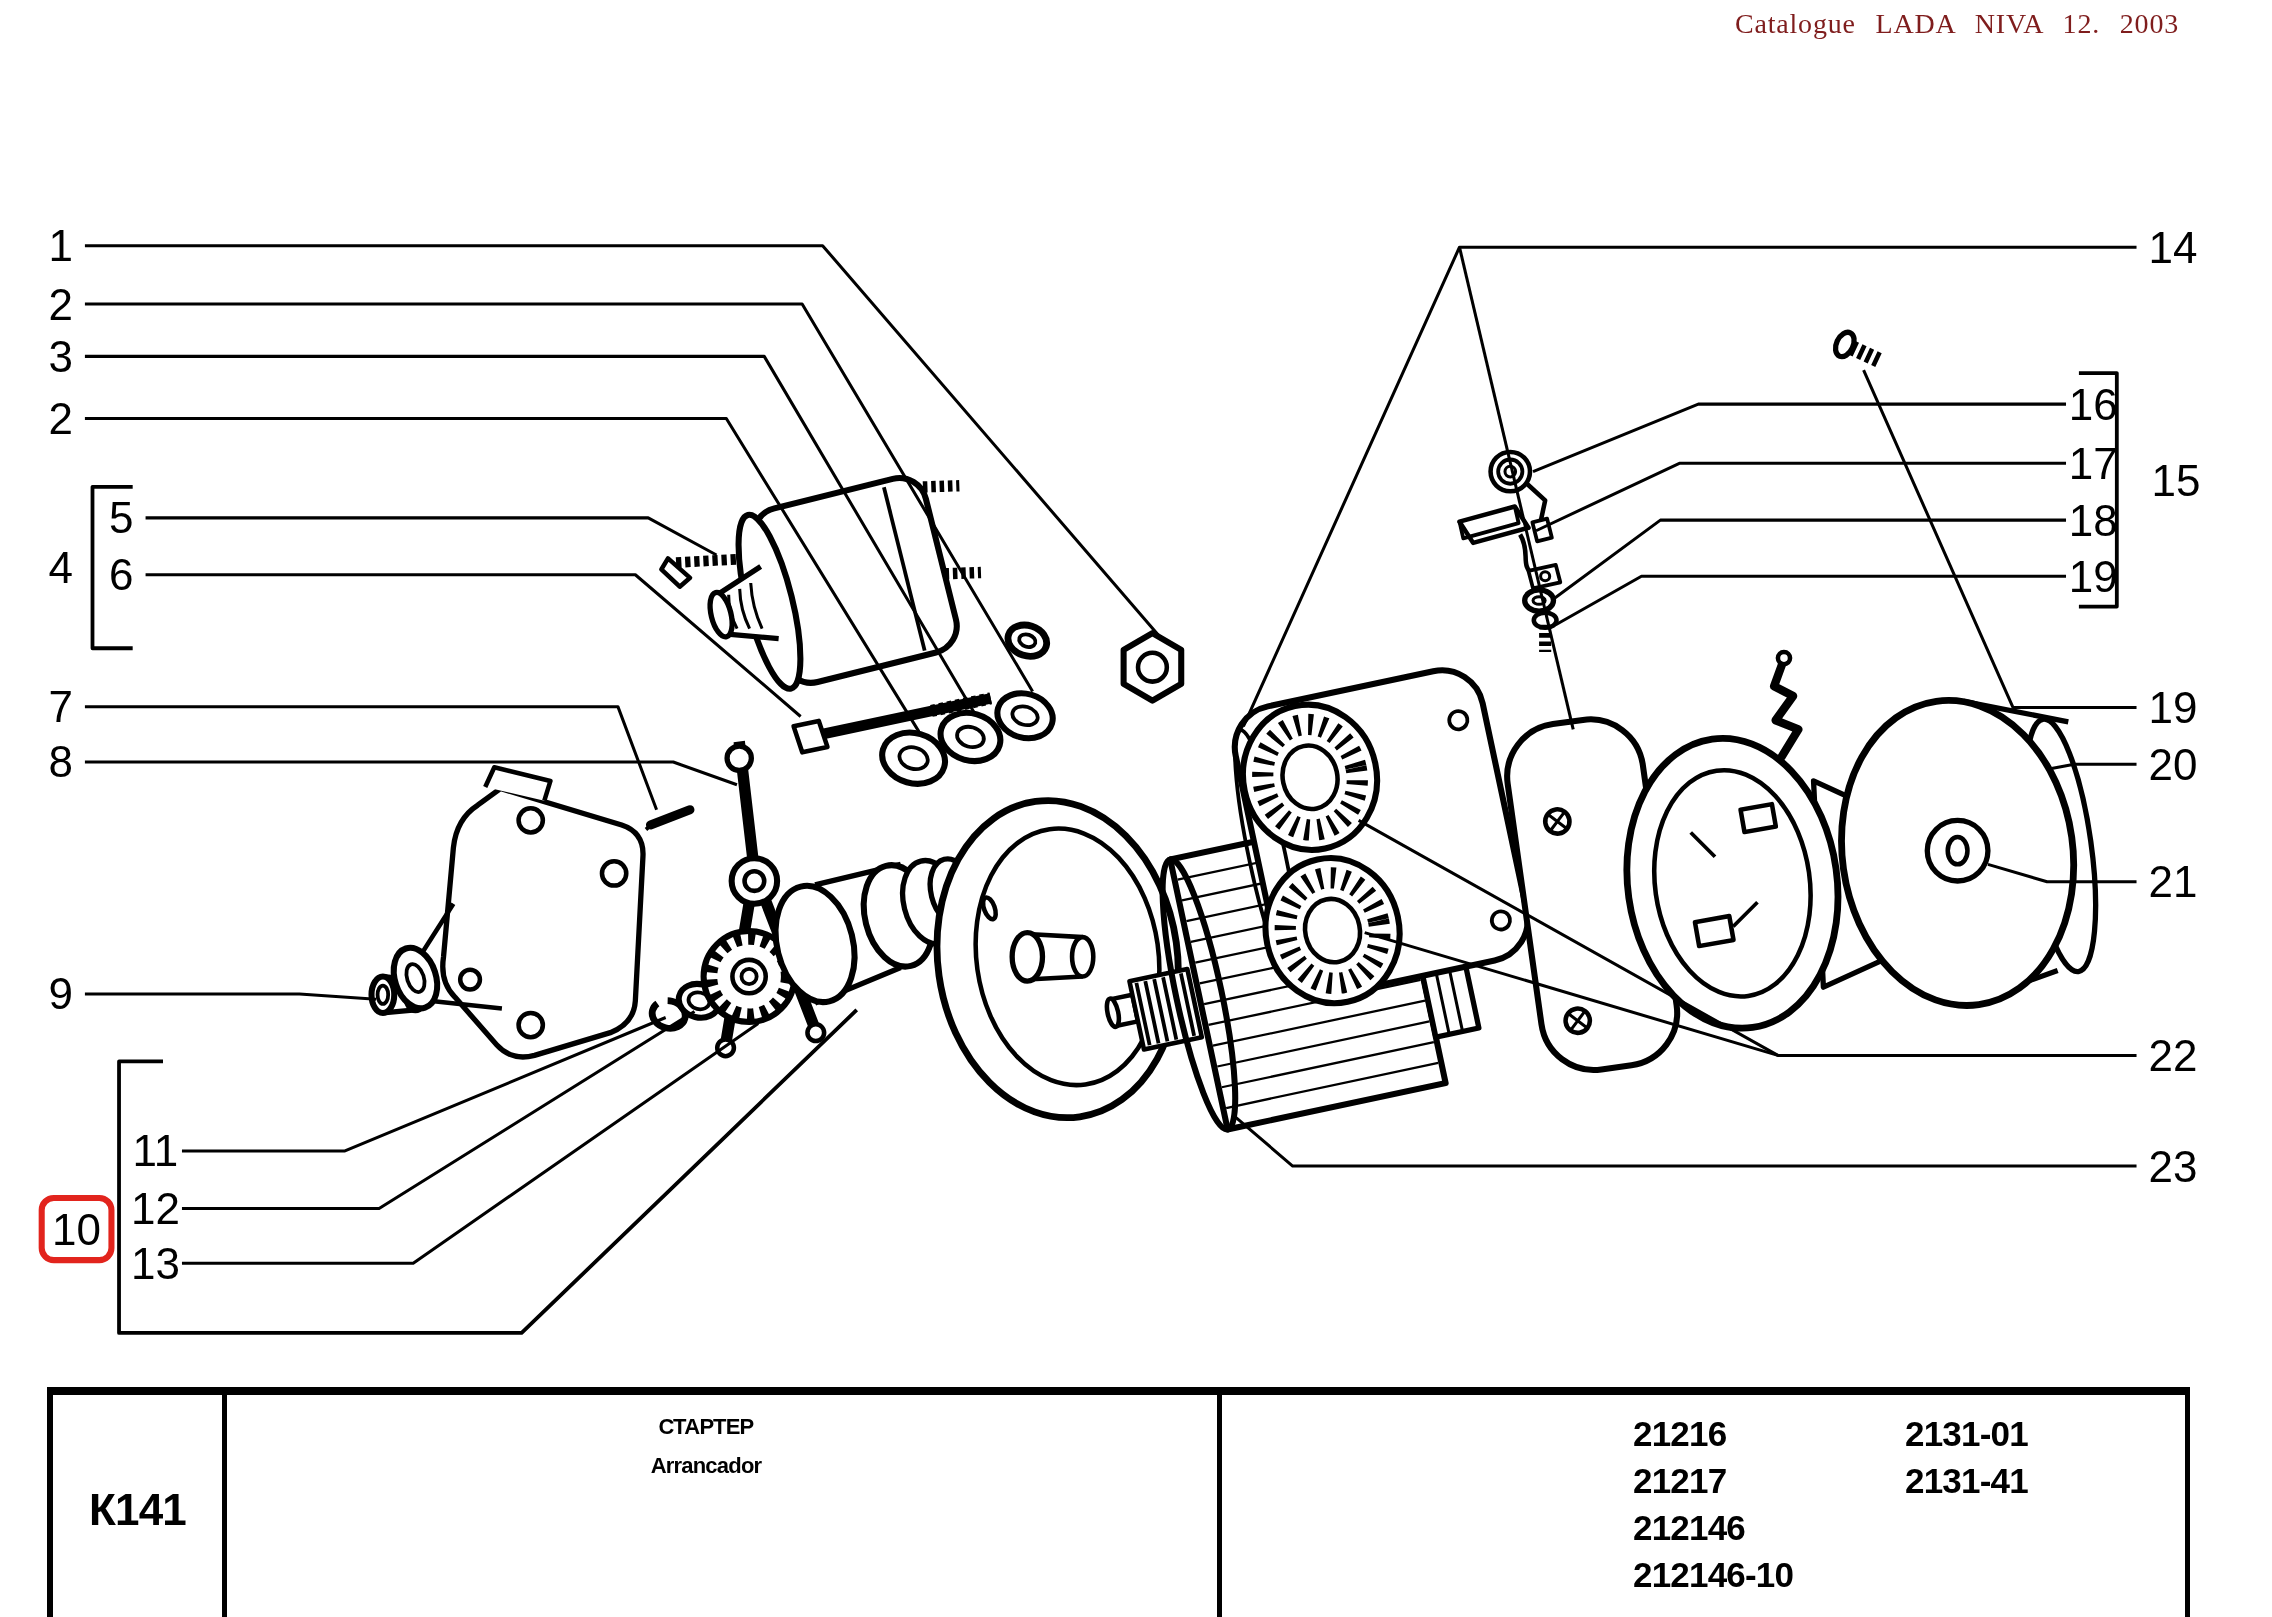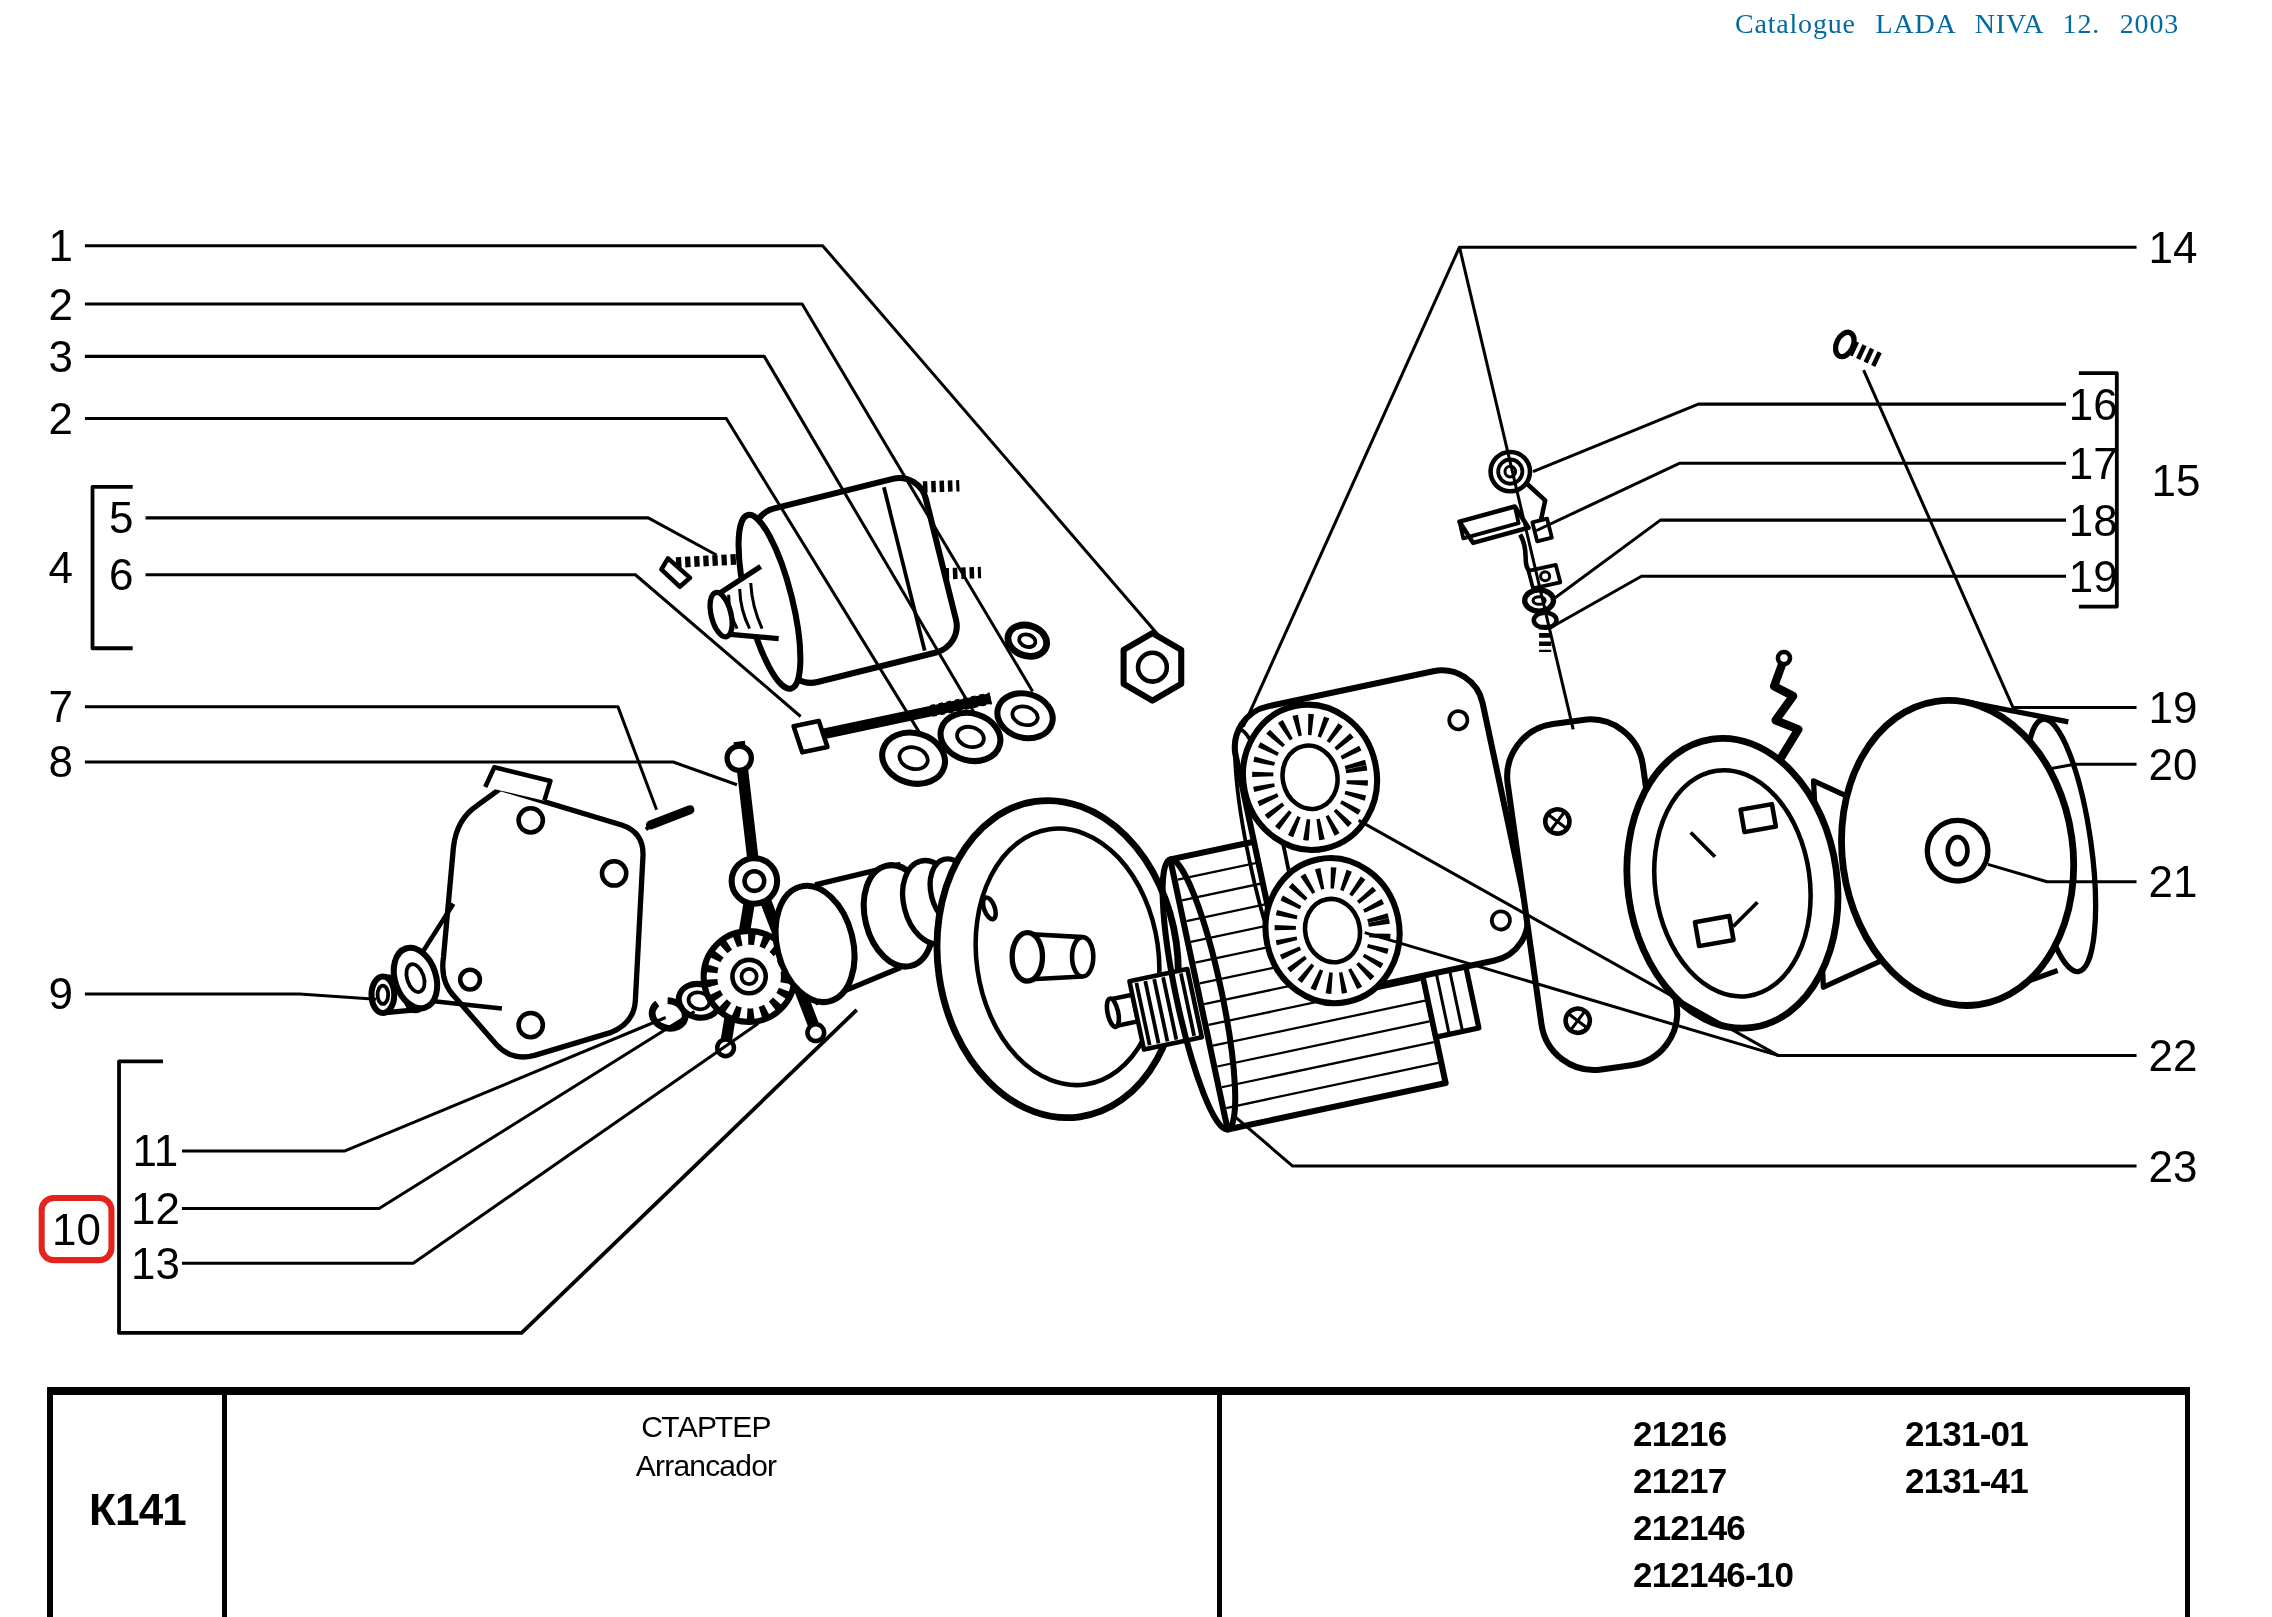--- a/index.html
+++ b/index.html
@@ -1,30 +1,30 @@
 <!DOCTYPE html>
 <html style="font-size:12px"><head>
 <meta charset="utf-8">
 <style>
   html,body{margin:0;padding:0;background:#fff;}
   body{width:2273px;height:1618px;position:relative;overflow:hidden;
        font-family:"Liberation Sans",sans-serif;color:#000;}
   .header{position:absolute;top:7.6px;right:94px;font-family:"Liberation Serif",serif;
-          font-size:28px;letter-spacing:0.8px;word-spacing:12px;color:#0369a1;}
+          font-size:28px;letter-spacing:0.8px;word-spacing:12px;color:#7f1d1d;}
   svg.diagram{position:absolute;left:0;top:0;}
   .callout-text{font-family:"Liberation Sans",sans-serif;font-size:58px;fill:#000;}
   
   .spec-table{position:absolute;left:47px;top:1387px;width:2132px;height:230px;
               border-top:8.3px solid #000;border-left:6px solid #000;border-right:5.3px solid #000;}
   .vsep{position:absolute;top:0;bottom:0;width:5.3px;background:#000;}
   .vsep.s1{left:169px;} .vsep.s2{left:1164px;}
   .code-cell{position:absolute;left:0;top:0;width:169px;height:100%;display:flex;
              align-items:center;justify-content:center;font-size:44px;font-weight:bold;letter-spacing:-0.8px;}
   .title-cell{position:absolute;left:175px;top:12px;width:956px;text-align:center;
-              font-size:30px;font-weight:normal;line-height:39px;letter-spacing:-0.8px;}
+              font-size:22px;font-weight:bold;line-height:39px;letter-spacing:-0.8px;}
   .pn-col{position:absolute;top:15px;font-size:35px;font-weight:bold;line-height:47px;
           letter-spacing:-0.8px;white-space:nowrap;}
   .pn-col.c1{left:1176px;} .pn-col.c2{left:1580px;} .pn-col.c3{left:1852px;}
 </style>
 </head>
 <body>
 
 <div class="header">Catalogue LADA NIVA 12. 2003</div>
 
 <svg class="diagram" width="2273" height="1618" viewBox="0 0 2998 2134" fill="none" stroke="#000" stroke-width="6" stroke-linejoin="round">

